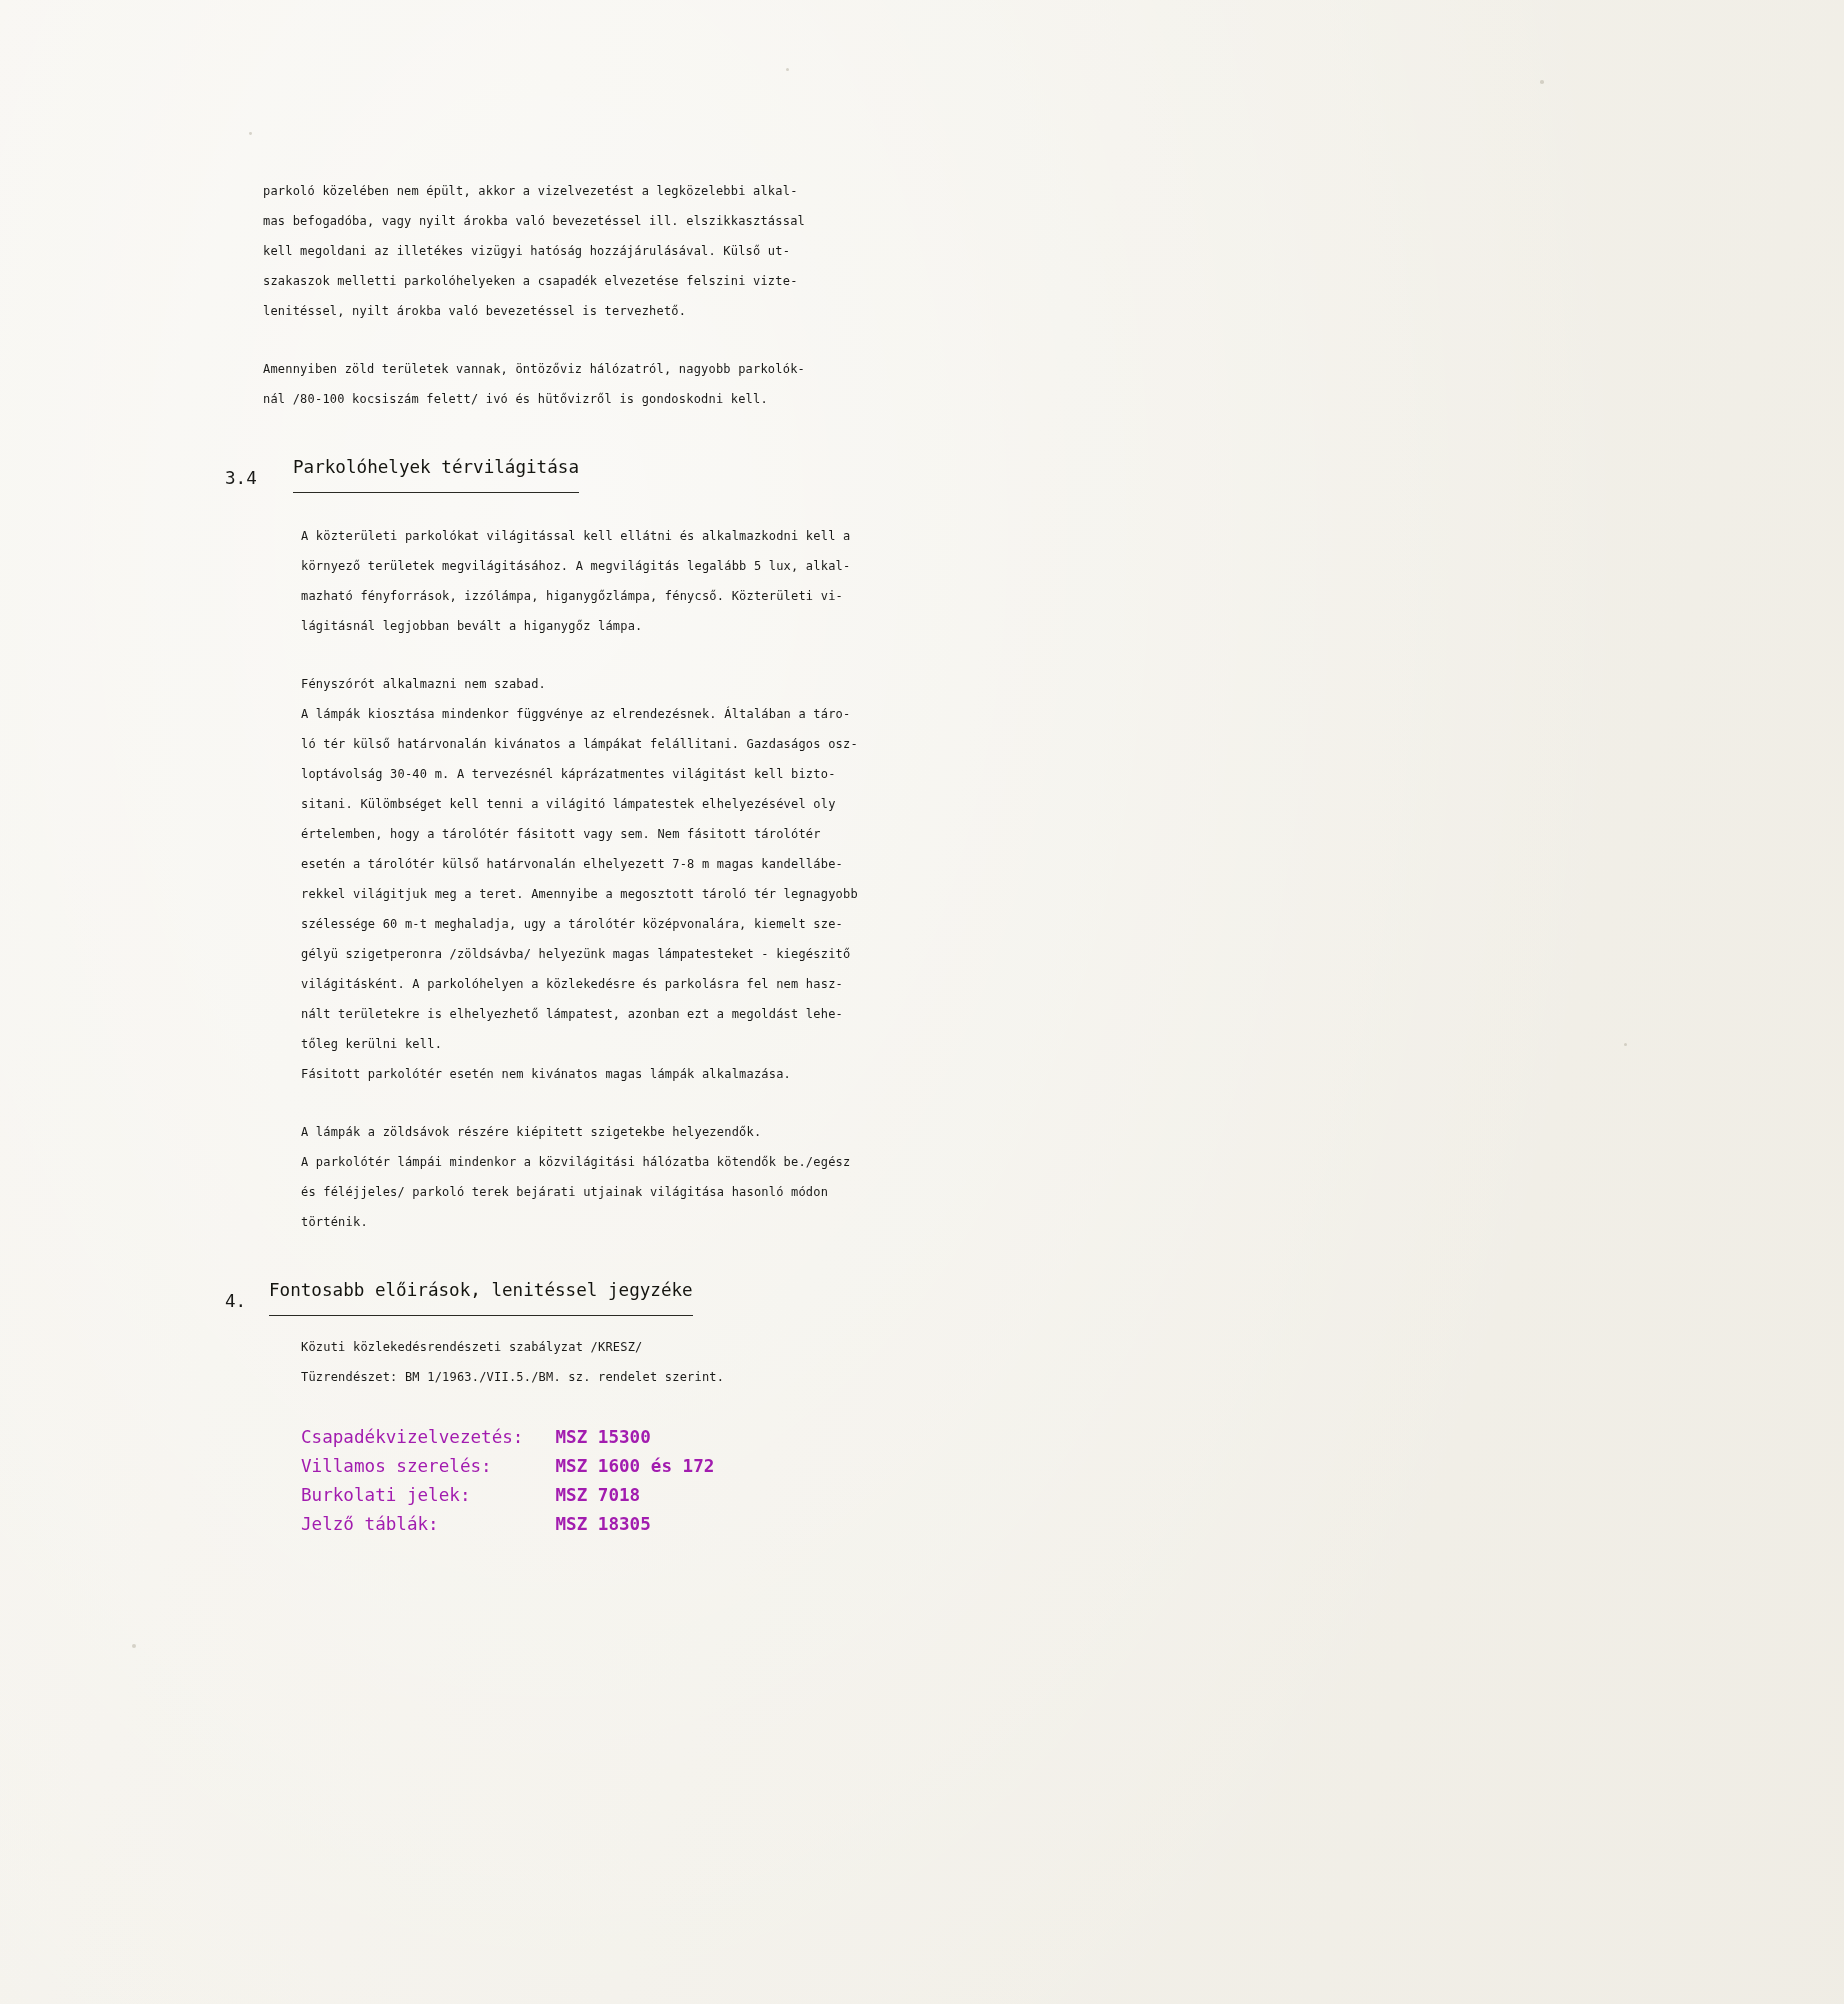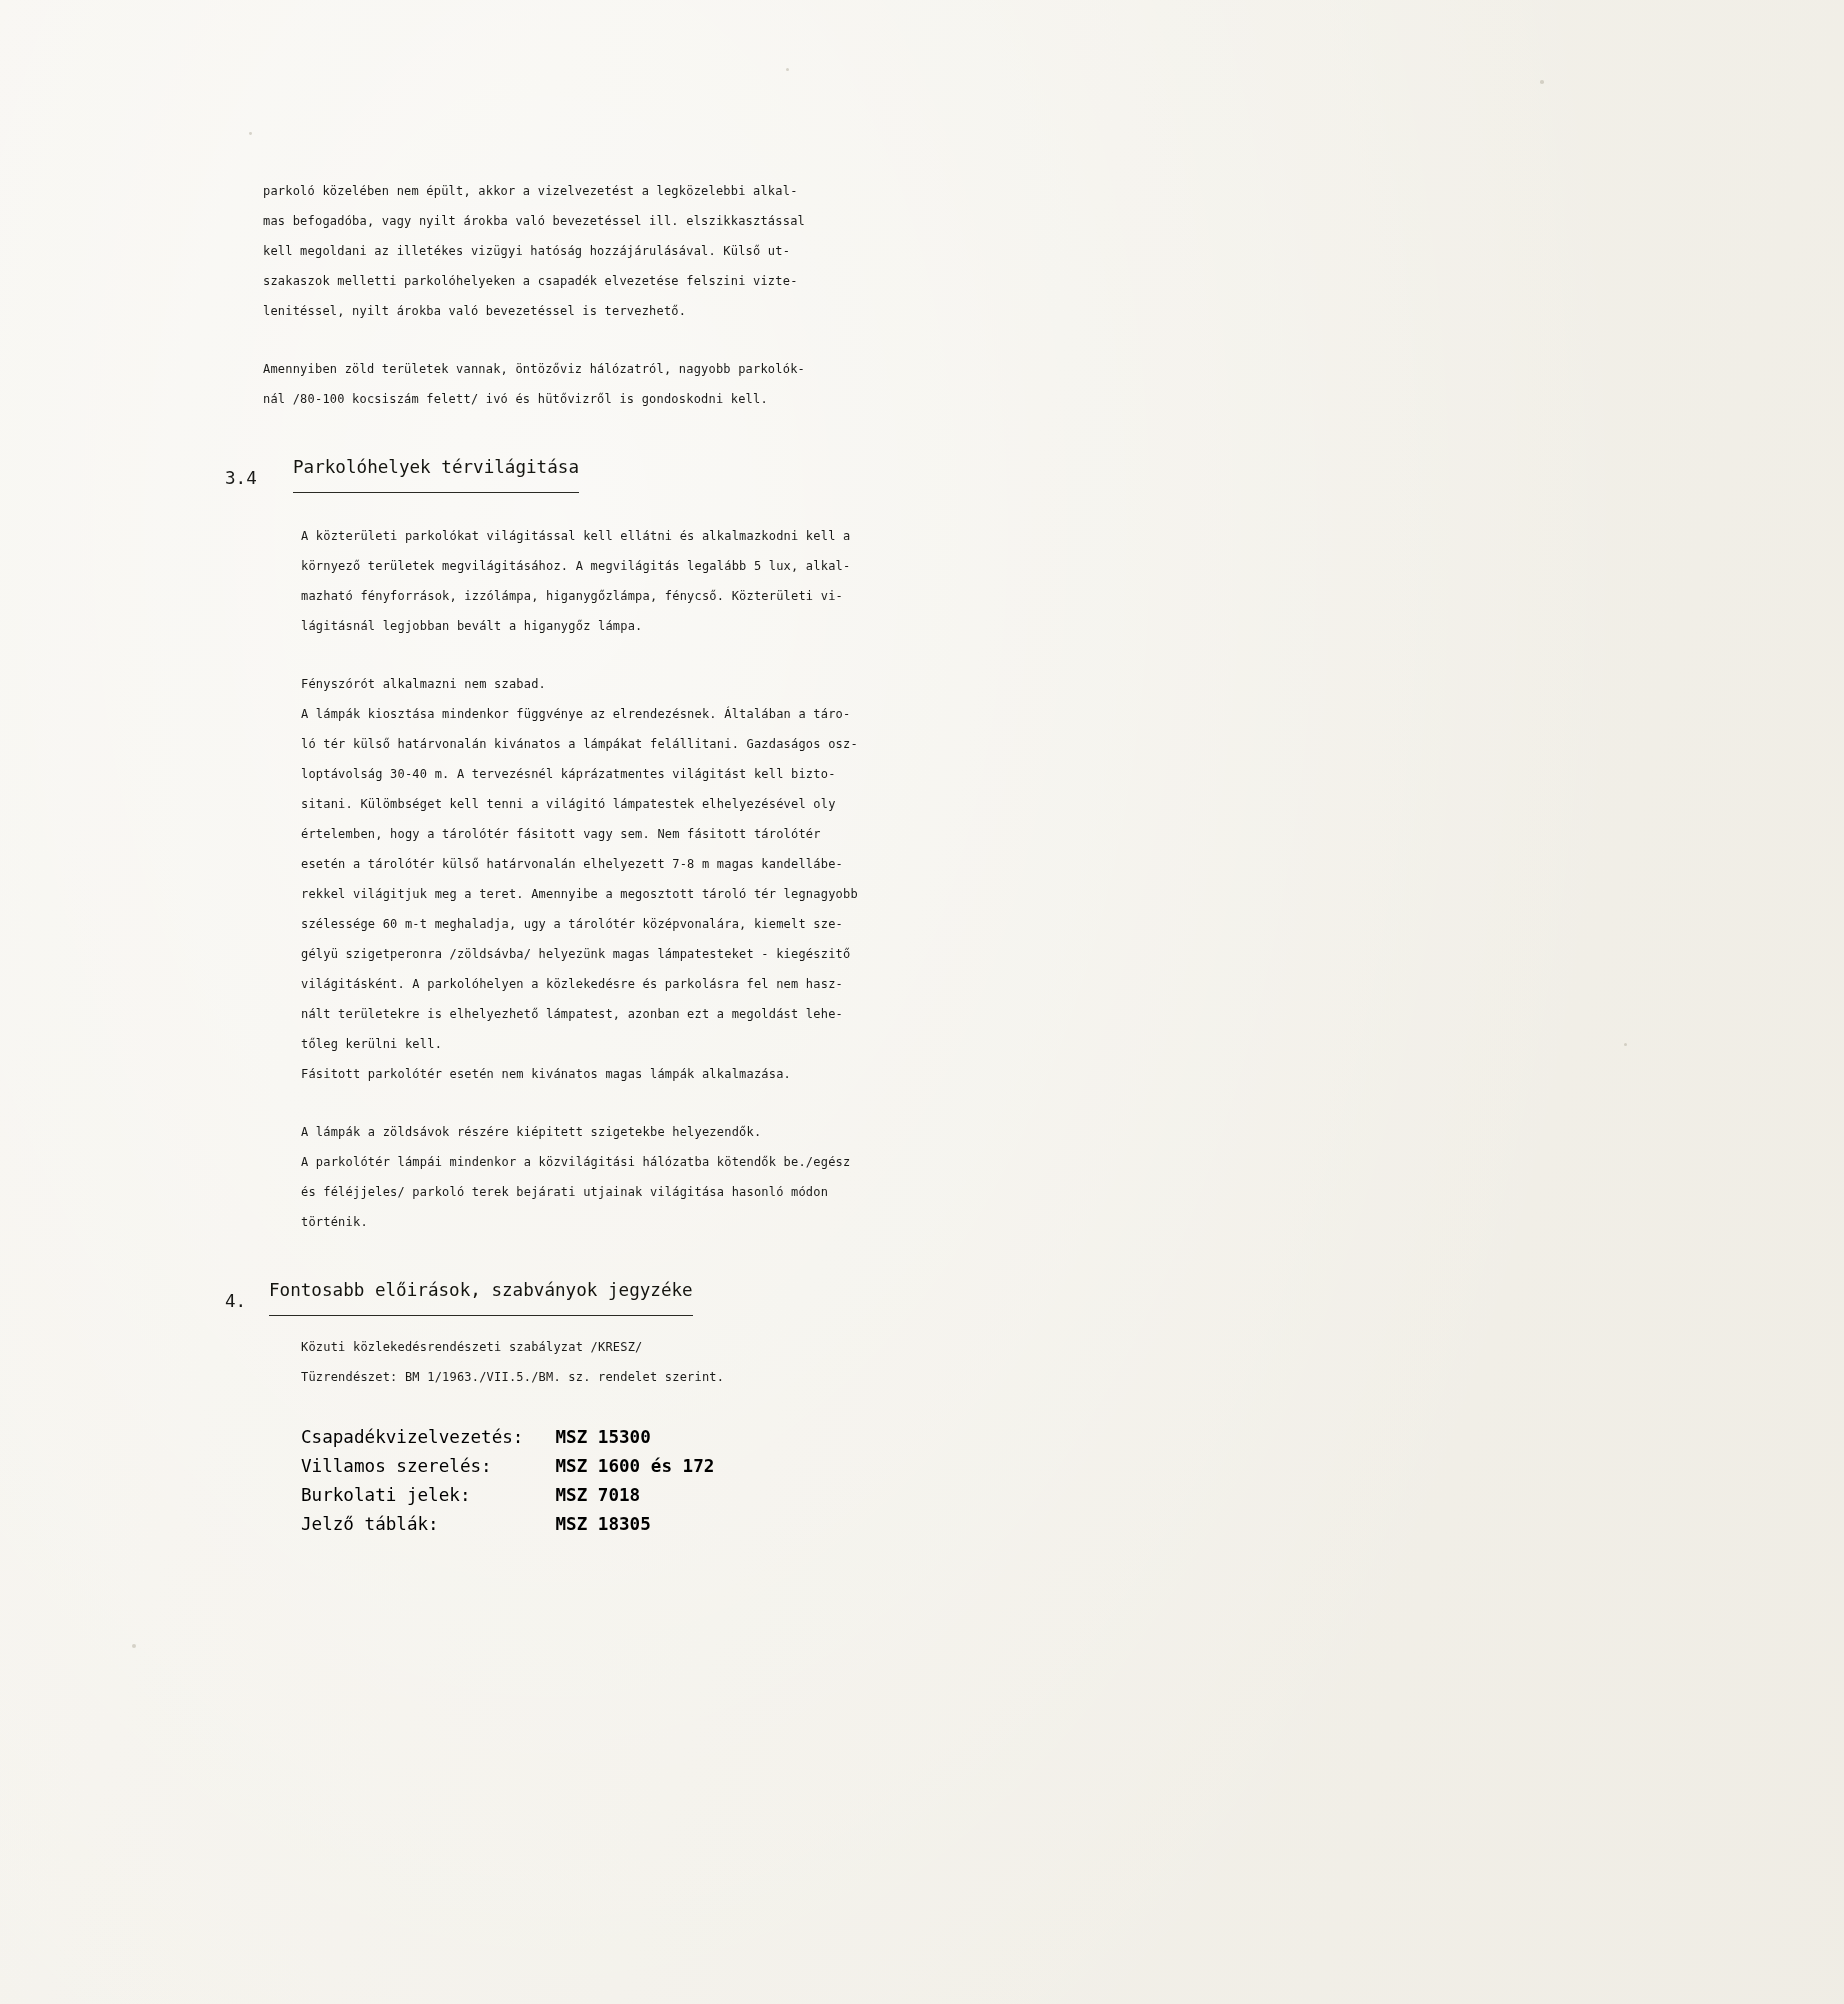--- a/index.html
+++ b/index.html
@@ -77,21 +77,21 @@
     display: inline-block;
     padding-bottom: 10px;
   }
   .ref-table {
     margin-top: 3.2px;
     border-collapse: collapse;
   }
   .ref-table td {
     font-size: 17.6px;
     line-height: 29px;
-    color: #000000;
+    color: #a21caf;
     padding: 0;
     vertical-align: top;
     white-space: pre;
   }
   .ref-table td.label { padding-right: 24px; }
   .ref-table td.value { padding-left: 8px; font-weight: bold; }
   .speck {
     position: absolute;
     background: #b9b4a6;
     border-radius: 50%;
@@ -152,21 +152,21 @@
 
     <div class="tx para indent-3">A lámpák a zöldsávok részére kiépitett szigetekbe helyezendők.
 A parkolótér lámpái mindenkor a közvilágitási hálózatba kötendők be./egész
 és féléjjeles/ parkoló terek bejárati utjainak világitása hasonló módon
 történik.</div>
 
     <div class="gap-l"></div>
 
     <div class="heading-row">
       <div class="heading-num wide">4.</div>
-      <div class="heading-text">Fontosabb előirások, szabványok jegyzéke</div>
+      <div class="heading-text">Fontosabb előirások, lenitéssel jegyzéke</div>
     </div>
 
     <div class="gap-s"></div>
 
     <div class="tx para indent-3">Közuti közlekedésrendészeti szabályzat /KRESZ/
 Tüzrendészet: BM 1/1963./VII.5./BM. sz. rendelet szerint.</div>
 
     <div class="gap-m"></div>
 
     <table class="ref-table indent-3" style="margin-left:76px;">

